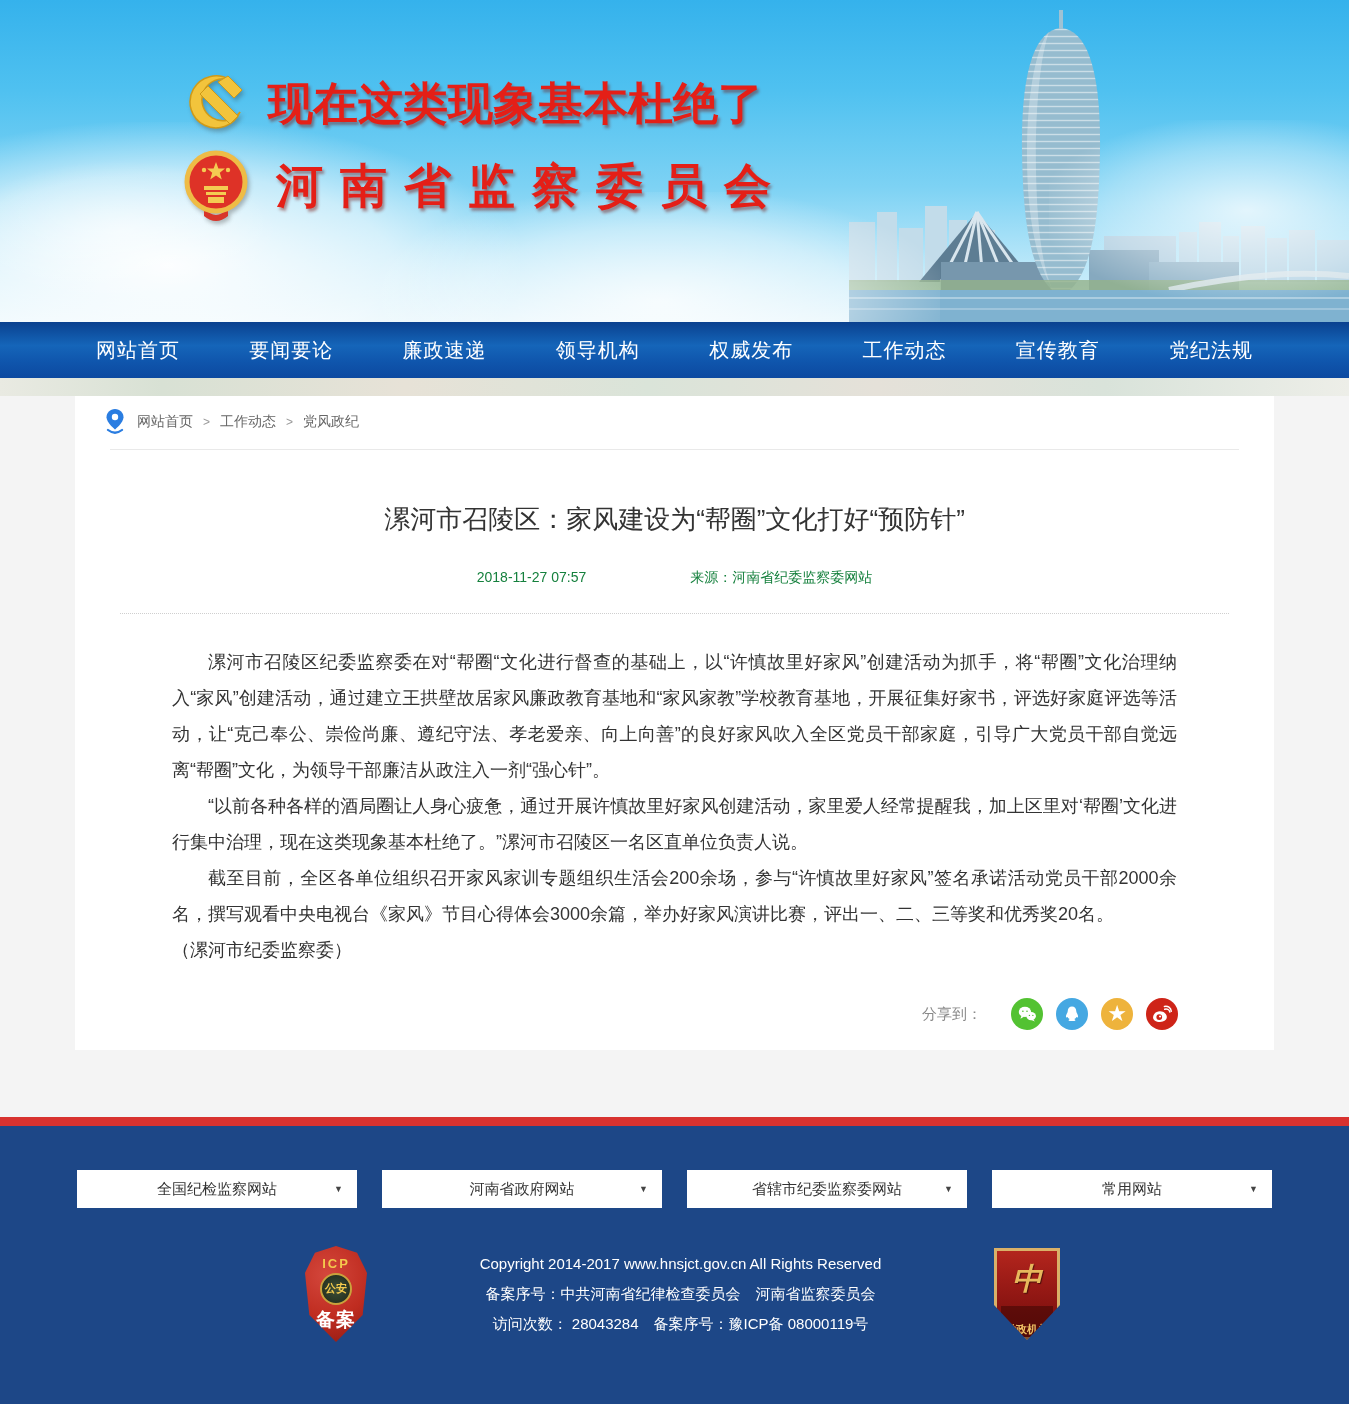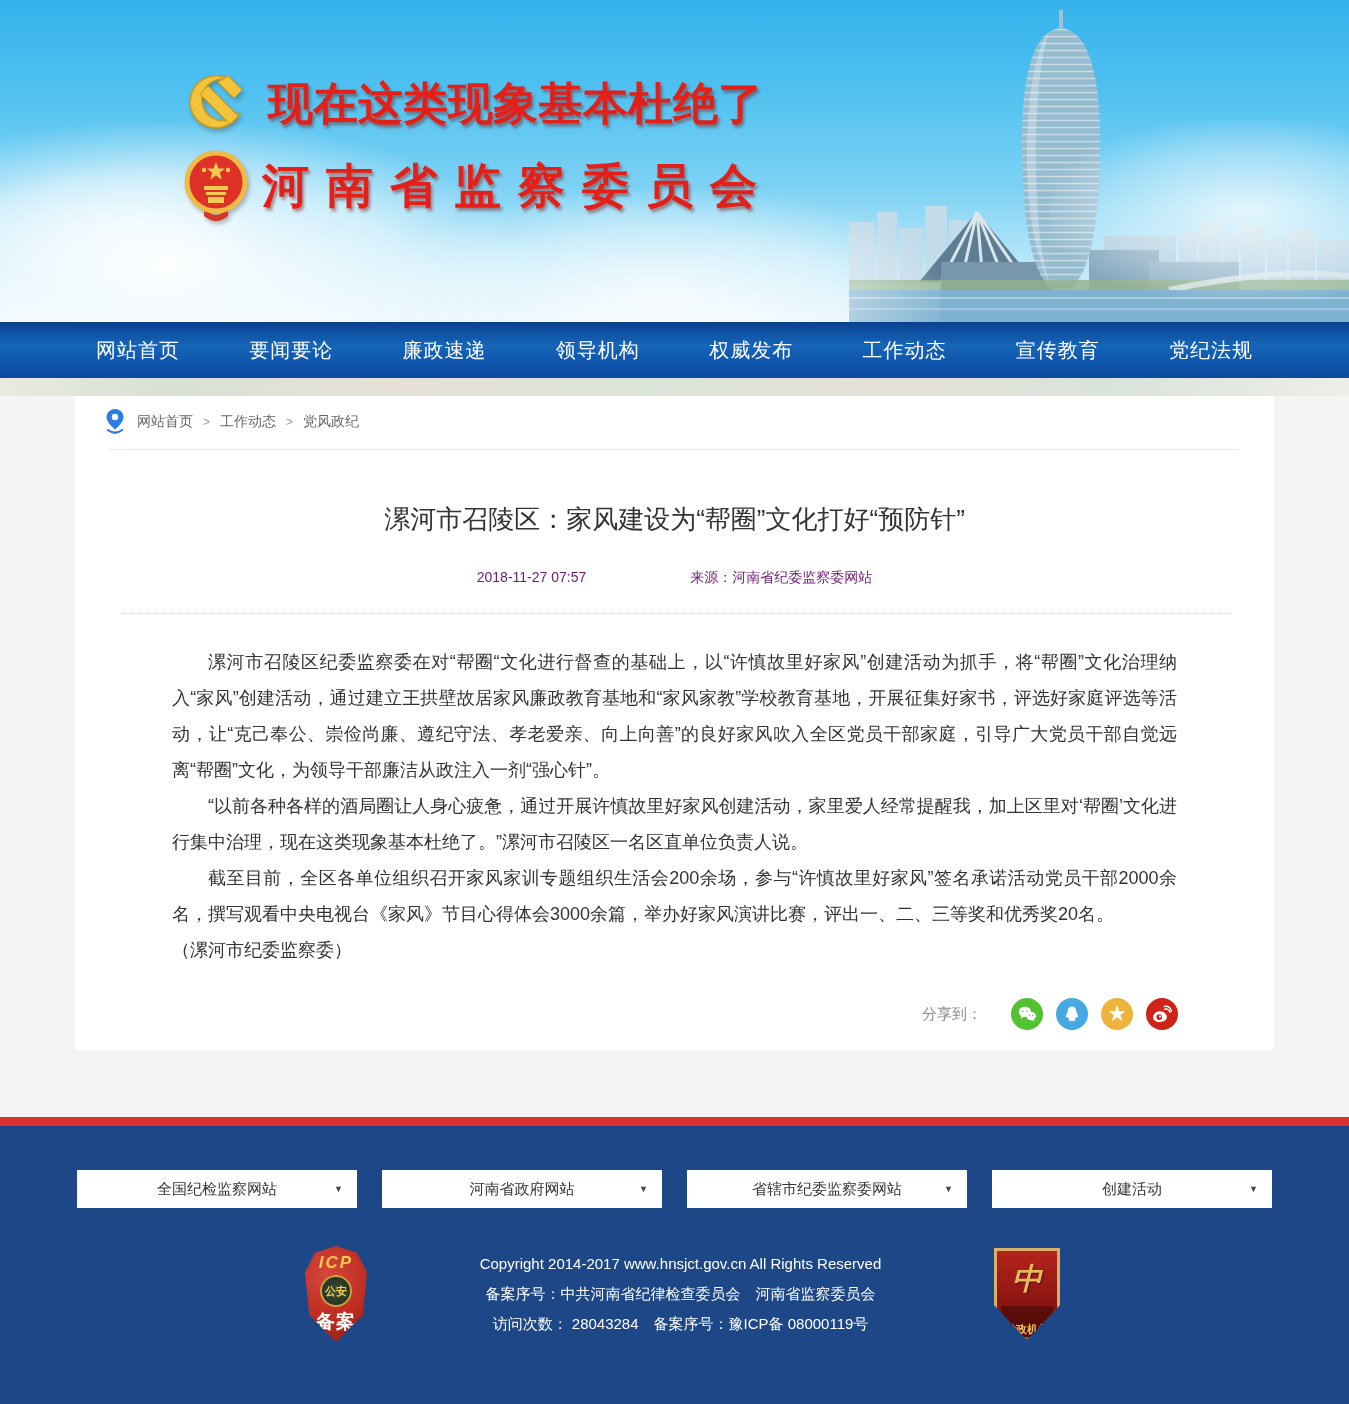--- a/index.html
+++ b/index.html
@@ -29,21 +29,21 @@
 
   .banner-brand { position:absolute; left:184px; top:72px; }
   .brand-row { display:flex; align-items:center; }
   .brand-row + .brand-row { margin-top:14px; }
   .emblem { flex:0 0 auto; display:block; filter:drop-shadow(2px 3px 2px rgba(60,60,60,.35)); }
   .brand-title-1 {
     margin-left:20px; font-size:45px; font-weight:bold; color:#e41f17;
     text-shadow:2px 3px 3px rgba(120,15,8,.45); white-space:nowrap;
   }
   .brand-title-2 {
-    margin-left:14px; font-size:47px; font-weight:bold; color:#e41f17;
+    margin-left:28px; font-size:47px; font-weight:bold; color:#e41f17;
     letter-spacing:17px; text-shadow:2px 3px 3px rgba(120,15,8,.45); white-space:nowrap;
   }
 
   
   .topnav {
     height:56px; display:flex; align-items:center; justify-content:space-between;
     padding:0 96px;
     background:linear-gradient(180deg,#0a418f 0%,#1565b9 42%,#0f55ac 72%,#0c49a0 100%);
   }
   .topnav a { color:#fff; font-size:20px; text-decoration:none; letter-spacing:1px; white-space:nowrap; }
@@ -55,21 +55,21 @@
 
   
   .card { width:1199px; height:654px; margin:0 auto; background:#fff; }
   .breadcrumb { display:flex; align-items:center; padding:12px 0 0 30px; font-size:14px; color:#666; }
   .breadcrumb .pin { margin-right:12px; display:block; }
   .breadcrumb .crumb { color:#666; text-decoration:none; }
   .breadcrumb .sep { margin:0 10px; color:#999; font-size:12px; }
   .breadcrumb-divider { border:0; border-top:1px solid #e9e9e9; margin:14px 35px 0; }
 
   .article-title { margin:52px 60px 0; text-align:center; font-size:26px; font-weight:500; color:#333; }
-  .article-meta { display:flex; justify-content:center; gap:104px; margin-top:32px; font-size:14px; color:#701a75; }
+  .article-meta { display:flex; justify-content:center; gap:104px; margin-top:32px; font-size:14px; color:#15803d; }
   .meta-source { display:flex; }
   .dotted-divider { border:0; border-top:1px dotted #cfcfcf; margin:26px 45px 0; }
 
   .article-body { padding:30px 97px 0; font-size:18px; line-height:36px; color:#333; text-align:justify; }
   .article-body p { margin:0; text-indent:2em; }
   .article-body p.no-indent { text-indent:0; }
 
   .share-row { display:flex; justify-content:flex-end; align-items:center; padding:30px 96px 0 0; }
   .share-label { color:#8a8a8a; font-size:15px; margin-right:16px; }
   .share-icon { width:32px; height:32px; border-radius:50%; margin-left:13px;
@@ -94,21 +94,21 @@
   .footer-bottom { display:flex; align-items:center; margin-top:38px; padding:0 77px; }
   .copyright { flex:1; text-align:center; font-size:15px; line-height:30px; color:#fff; }
   .copyright div { white-space:nowrap; }
 
   .badge-icp {
     width:62px; height:96px; margin-left:228px; position:relative; flex:0 0 auto; cursor:pointer;
     background:radial-gradient(circle at 35% 30%, #d4473c 0%, #bf2c20 55%, #901b12 100%);
     clip-path:polygon(50% 0%, 84% 7%, 100% 28%, 93% 72%, 50% 100%, 7% 72%, 0% 28%, 16% 7%);
     display:flex; flex-direction:column; align-items:center; justify-content:center;
   }
-  .badge-icp .icp-top { color:#f4c84d; font-size:17px; font-weight:bold; letter-spacing:2px;font-style:italic; }
+  .badge-icp .icp-top { color:#f4c84d; font-size:13px; font-weight:bold; letter-spacing:2px; }
   .badge-icp .icp-circle {
     width:32px; height:32px; border-radius:50%; margin:2px 0;
     background:radial-gradient(circle,#3d4f38 0%,#24301f 80%);
     border:2px solid #caa23c; color:#f2c94c; font-size:11px; font-weight:bold;
     display:flex; align-items:center; justify-content:center;
   }
   .badge-icp .icp-bottom { color:#fff; font-size:19px; font-weight:bold; letter-spacing:1px; }
 
   .badge-party {
     width:66px; height:92px; margin-right:212px; flex:0 0 auto; cursor:pointer;
@@ -298,21 +298,21 @@
     </div>
     <div class="f-select">
       <span>河南省政府网站</span>
       <span class="caret">▼</span>
     </div>
     <div class="f-select">
       <span>省辖市纪委监察委网站</span>
       <span class="caret">▼</span>
     </div>
     <div class="f-select">
-      <span>创建活动</span>
+      <span>常用网站</span>
       <span class="caret">▼</span>
     </div>
   </div>
 
   <div class="footer-bottom">
     <div class="badge-icp">
       <span class="icp-top">ICP</span>
       <span class="icp-circle">公安</span>
       <span class="icp-bottom">备案</span>
     </div>

